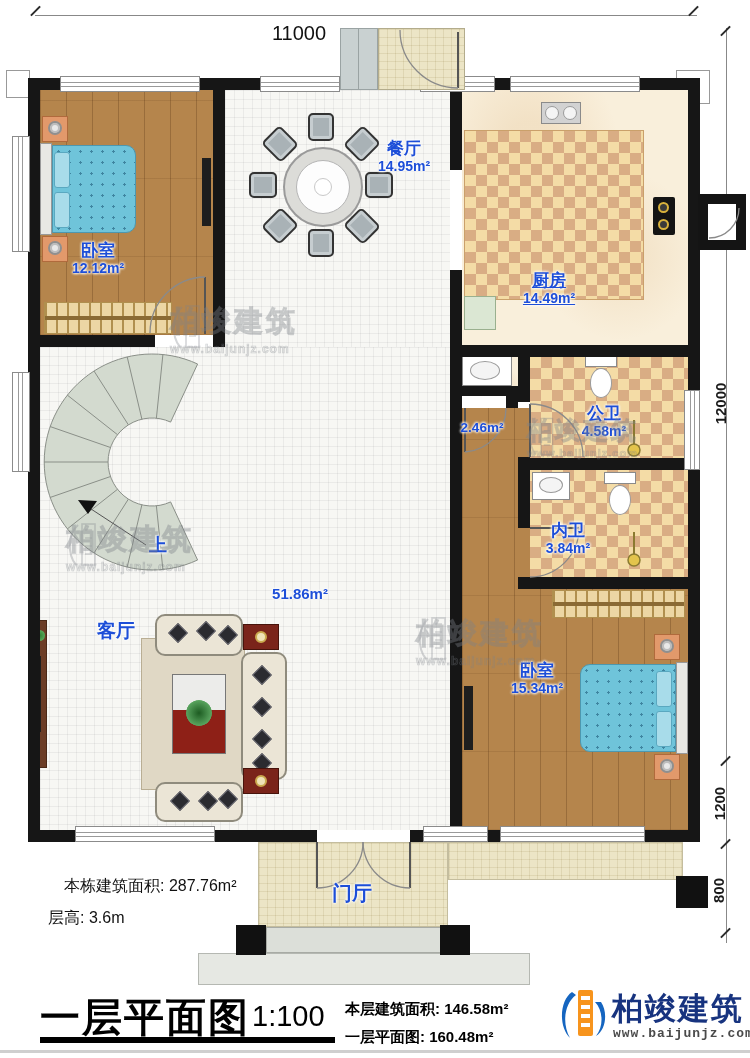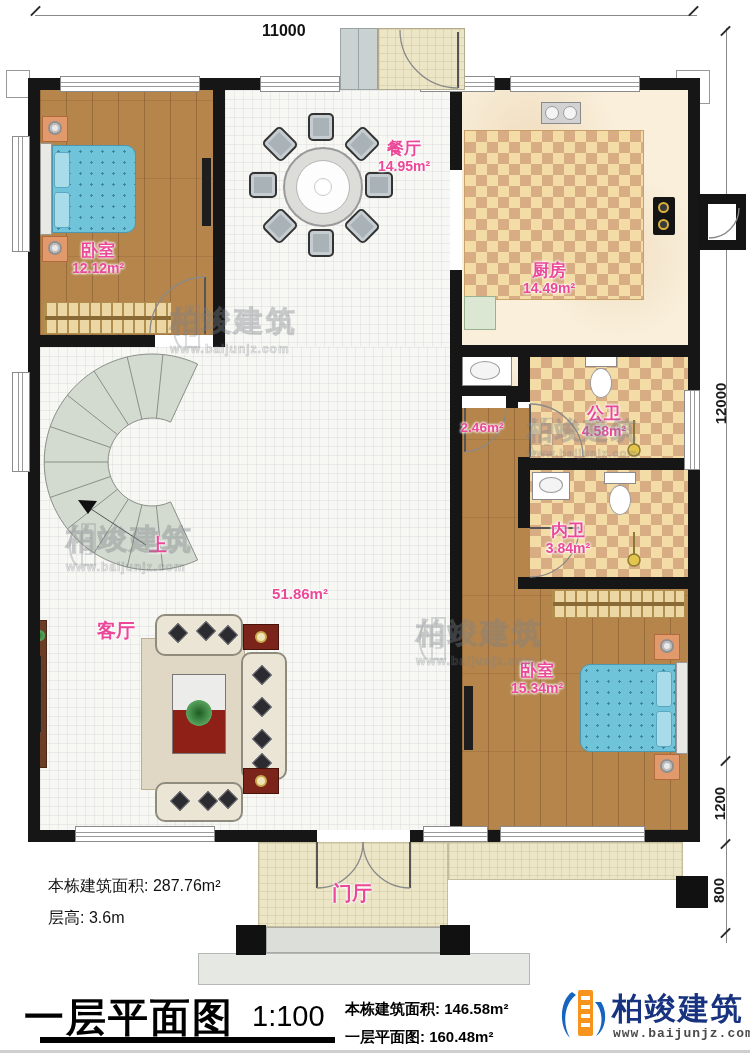--- a/index.html
+++ b/index.html
@@ -7,21 +7,21 @@
   .c div{position:absolute;box-sizing:border-box;}
   .c span{display:block;}
   .wall{background:#161616;}
   .tile{background:#f7f7f4;background-image:linear-gradient(rgba(0,0,0,.05) 1px,transparent 1px),linear-gradient(90deg,rgba(0,0,0,.05) 1px,transparent 1px);background-size:9px 9px;}
   .btile{background:#ece5c6;background-image:linear-gradient(rgba(140,120,60,.14) 1px,transparent 1px),linear-gradient(90deg,rgba(140,120,60,.14) 1px,transparent 1px);background-size:8px 8px;}
   .wood{background:#b5854c;background-image:repeating-linear-gradient(90deg,rgba(80,45,15,.28) 0 1px,transparent 1px 26px),repeating-linear-gradient(0deg,rgba(80,45,15,.13) 0 1px,transparent 1px 78px);}
   .chk{background:#f4dca6;background-image:conic-gradient(#d9ad84 25%,transparent 0 50%,#d9ad84 0 75%,transparent 0);background-size:22px 22px;}
   .marble{background:#f9efdb;background-image:radial-gradient(ellipse at 30% 25%,rgba(215,170,110,.20) 0 12%,transparent 40%),radial-gradient(ellipse at 70% 65%,rgba(215,170,110,.16) 0 10%,transparent 36%);}
   .winh{background:#fff;border:1px solid #8b8b8b;background-image:linear-gradient(transparent 0 5px,#9a9a9a 5px 6px,transparent 6px 9px,#9a9a9a 9px 10px,transparent 10px);}
   .winv{background:#fff;border:1px solid #8b8b8b;background-image:linear-gradient(90deg,transparent 0 5px,#9a9a9a 5px 6px,transparent 6px 9px,#9a9a9a 9px 10px,transparent 10px);}
-  .lbl{font-weight:bold;color:#ec4899;text-shadow:0 0 3px #fff,0 0 3px #fff,0 0 3px #fff;transform:translateX(-50%);text-align:center;white-space:nowrap;}
+  .lbl{font-weight:bold;color:#1d4ed8;text-shadow:0 0 3px #fff,0 0 3px #fff,0 0 3px #fff;transform:translateX(-50%);text-align:center;white-space:nowrap;}
   .rname{font-size:17px;line-height:18px;}
   .rarea{font-size:14px;line-height:16px;}
   .chair{width:26px;height:28px;background:#a9b2b6;border:2px solid #333;border-radius:5px;box-shadow:inset 0 0 0 3px #c6cdd0;}
   .pill{width:14px;height:14px;background:#2b2b30;border:1px solid #6a6a72;transform:rotate(45deg);position:absolute;}
   .sofa{background:#ebe5d6;border:2px solid #8f8b7d;border-radius:10px;}
   .stbl{background:#7a241a;border:1px solid #47130b;}
   .gold{width:12px;height:12px;border:2px solid #caa94e;border-radius:50%;background:#efe3b8;}
   .night{background:#e2996b;border:1px solid #b06a3c;}
   .lamp{width:14px;height:14px;background:#e9e9e9;border:2px solid #8f8f8f;border-radius:50%;box-shadow:inset 0 0 0 2px #bdbdbd;}
   .ward{background:#ecd6a4;border:1px solid #b08f4e;background-image:linear-gradient(transparent 44%,#8a6a34 44% 56%,transparent 56%),repeating-linear-gradient(90deg,#b08f4e 0 2px,transparent 2px 11px);}
@@ -43,21 +43,21 @@
   svg{position:absolute;left:0;top:0;}
 </style>
 </head>
 <body>
 
 <div class="c">
 
   <div style="left:35px;top:15px;width:662px;height:1px;background:#888;"></div>
   <div class="tick" style="left:29px;top:10px;"></div>
   <div class="tick" style="left:687px;top:10px;"></div>
-  <div class="note" style="left:262px;top:22px;width:74px;text-align:left;font-weight:bold;font-size:16px;">11000</div>
+  <div class="note" style="left:262px;top:22px;width:74px;text-align:center;font-weight:normal;font-size:20px;">11000</div>
 
   <div style="left:726px;top:28px;width:1px;height:915px;background:#888;"></div>
   <div class="tick" style="left:719px;top:30px;"></div>
   <div class="tick" style="left:719px;top:760px;"></div>
   <div class="tick" style="left:719px;top:843px;"></div>
   <div class="tick" style="left:719px;top:932px;"></div>
   <div class="vdim" style="left:700px;top:395px;">12000</div>
   <div class="vdim" style="left:703px;top:795px;">1200</div>
   <div class="vdim" style="left:706px;top:882px;">800</div>
 
@@ -251,21 +251,21 @@
   </svg>
 
   <div class="lbl" style="left:98px;top:242px;">
     <span class="rname">卧室</span>
     <span class="rarea">12.12m²</span>
   </div>
   <div class="lbl" style="left:404px;top:140px;">
     <span class="rname">餐厅</span>
     <span class="rarea">14.95m²</span>
   </div>
-  <div class="lbl" style="left:549px;top:262px;">
+  <div class="lbl" style="left:549px;top:272px;text-decoration:underline;">
     <span class="rname">厨房</span>
     <span class="rarea">14.49m²</span>
   </div>
   <div class="lbl" style="left:482px;top:420px;">
     <span class="rarea" style="font-size:13.5px;">2.46m²</span>
   </div>
   <div class="lbl" style="left:604px;top:405px;">
     <span class="rname">公卫</span>
     <span class="rarea">4.58m²</span>
   </div>
@@ -320,27 +320,27 @@
   <div class="wm" style="left:416px;top:614px;">
     <svg width="34" height="50" viewBox="0 0 34 48">
         <use href="#wm-icon" stroke="rgba(125,130,136,.55)"></use>
       </svg>
     <div style="position:static;">
       <span class="wm-name">柏竣建筑</span>
       <span class="wm-url">www.baijunjz.com</span>
     </div>
   </div>
 
-  <div class="note" style="left:48px;top:876px;">本栋建筑面积: 287.76m²</div>
+  <div class="note" style="left:64px;top:876px;">本栋建筑面积: 287.76m²</div>
   <div class="note" style="left:48px;top:908px;">层高: 3.6m</div>
 
-  <div class="ft-title" style="left:24px;top:990px;">一层平面图</div>
+  <div class="ft-title" style="left:40px;top:990px;">一层平面图</div>
   <div style="left:40px;top:1037px;width:295px;height:6px;background:#000;"></div>
   <div class="ft-scale" style="left:252px;top:1000px;">1:100</div>
-  <div class="ft-small" style="left:345px;top:1000px;">本栋建筑面积: 146.58m²</div>
+  <div class="ft-small" style="left:345px;top:1000px;">本层建筑面积: 146.58m²</div>
   <div class="ft-small" style="left:345px;top:1028px;">一层平面图: 160.48m²</div>
   <div style="left:556px;top:986px;width:50px;height:58px;">
     <svg width="50" height="58" viewBox="0 0 50 58">
       <path d="M16 6 C4 14 2 40 14 52 C6 38 8 18 20 9 Z" fill="#1565c0"></path>
       <rect x="22" y="4" width="15" height="46" rx="2" fill="#f7941d"></rect>
       <rect x="25" y="10" width="9" height="4" fill="#fff"></rect>
       <rect x="25" y="19" width="9" height="4" fill="#fff"></rect>
       <rect x="25" y="28" width="9" height="4" fill="#fff"></rect>
       <rect x="25" y="37" width="9" height="4" fill="#fff"></rect>
       <path d="M39 16 C47 24 48 40 40 50 C50 44 52 26 45 16 Z" fill="#1565c0"></path>

